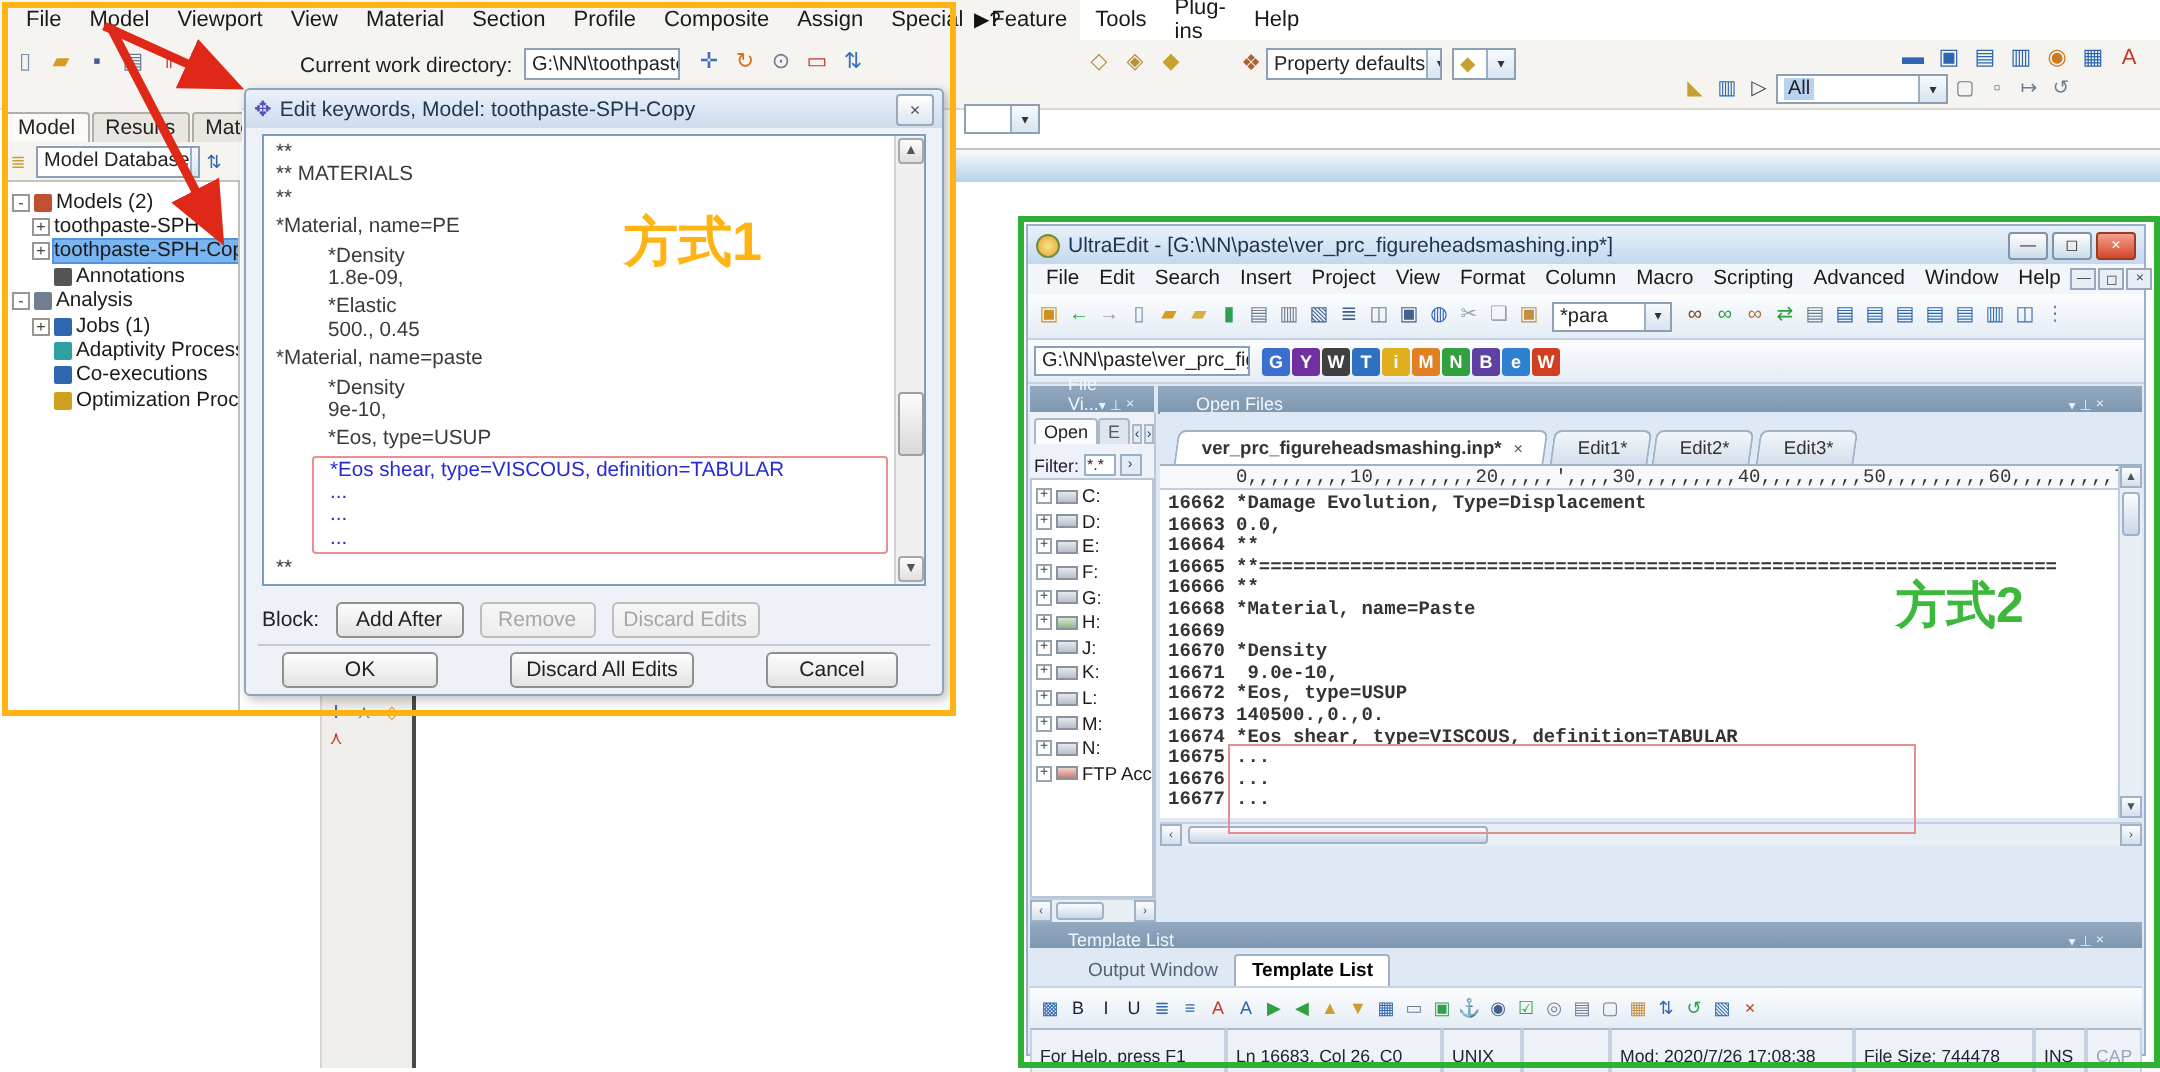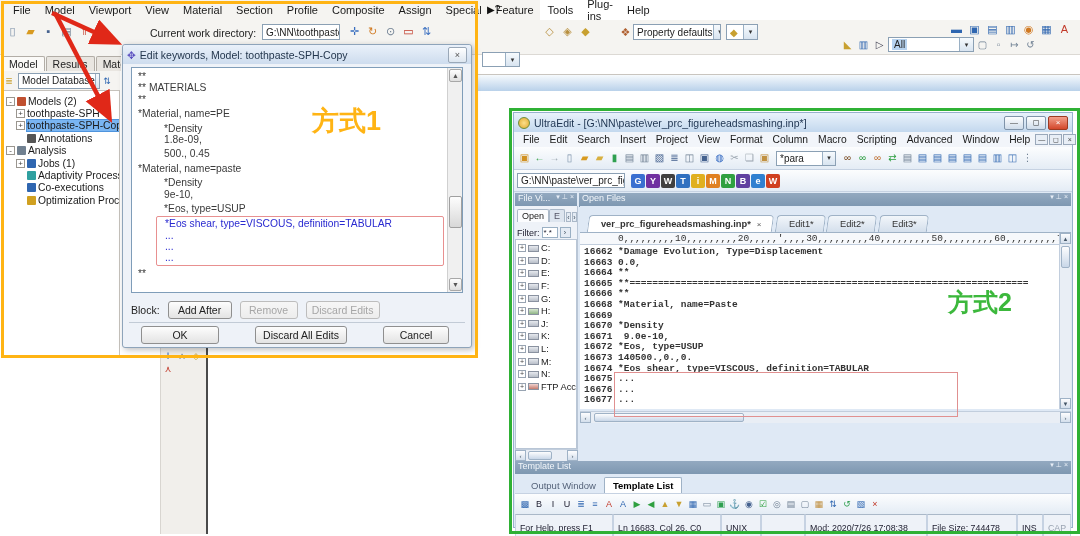--- a/index.html
+++ b/index.html
@@ -100,21 +100,21 @@
   #ue-mdibtns .wb{width:13px;height:11px;border:1px solid #9aa8ba;background:#e8eef6;font-size:7px;display:flex;align-items:center;justify-content:center;color:#444;}
   #ue-tb1{position:absolute;left:0;top:34px;right:0;height:23px;background:linear-gradient(#fcfdfe,#e4ecf5);
        border-bottom:1px solid #c6d2e2;display:flex;align-items:center;padding-left:3px;}
   #ue-tb2{position:absolute;left:0;top:57px;right:0;height:22px;background:linear-gradient(#fcfdfe,#e4ecf5);
        border-bottom:1px solid #c6d2e2;display:flex;align-items:center;padding-left:3px;}
   #ue-paracombo{width:60px;height:15px;margin:0 4px;}
   #ue-pathcombo{width:108px;height:15px;margin-right:6px;}
   .webicn{width:14px;height:14px;border-radius:2px;margin-right:1px;display:inline-flex;align-items:center;justify-content:center;
        font-size:9px;font-weight:bold;color:#fff;}
   .hdr{position:absolute;height:14px;background:linear-gradient(#93a9c0,#7c96b0);color:#f2f6fa;font-size:9px;
-       display:flex;align-items:flex-start;padding:0 3px;}
+       display:flex;align-items:flex-end;padding:0 19px;}
   .hdr .hb{margin-left:auto;display:flex;gap:2px;font-size:7px;color:#e8eef6;}
   #ue-hdr-left{left:1px;top:80px;width:62px;}
   #ue-hdr-right{left:65px;top:80px;right:1px;}
   
   #ue-left{position:absolute;left:1px;top:93px;width:63px;height:243px;background:#eef2f8;border-right:1px solid #b9c6d6;}
   #ue-lefttabs{position:absolute;left:0;top:0;right:0;height:16px;display:flex;align-items:flex-end;padding-left:2px;}
   .ltab{font-size:9px;padding:1px 4px;border:1px solid #aab8c8;border-bottom:none;border-radius:2px 2px 0 0;background:#fbfcfe;}
   .ltab.ghost{background:#dde5ef;color:#556;}
   .larr{width:9px;height:10px;font-size:7px;line-height:10px;text-align:center;border:1px solid #aab8c8;background:#e4ebf4;margin-left:1px;color:#345;}
   #ue-filter{position:absolute;left:0;top:16px;right:0;height:16px;display:flex;align-items:flex-end;padding:0 2px;font-size:9px;color:#223;}
@@ -143,21 +143,21 @@
   #ue-vscroll{position:absolute;right:0;top:27px;width:12px;bottom:40px;background:#e9eef5;border-left:1px solid #c2cedd;}
   .sbtn{position:absolute;left:0;width:11px;height:11px;background:linear-gradient(#fdfdfe,#d4dfec);border:1px solid #9fb2c6;
        font-size:6px;line-height:10px;text-align:center;color:#456;}
   #ue-vthumb{position:absolute;left:1px;top:13px;width:9px;height:22px;background:linear-gradient(#fdfdfe,#c9d7e8);border:1px solid #9fb2c6;border-radius:2px;}
   #ue-hscroll{position:absolute;left:0;right:0;bottom:26px;height:12px;background:#e9eef5;border-top:1px solid #c2cedd;}
   #ue-hthumb{position:absolute;left:14px;top:1px;width:150px;height:9px;background:linear-gradient(#fdfdfe,#c9d7e8);border:1px solid #9fb2c6;border-radius:2px;}
   #ue-lscroll{position:absolute;left:1px;top:336px;width:63px;height:12px;background:#e9eef5;border-top:1px solid #c2cedd;}
   #ue-lthumb{position:absolute;left:13px;top:1px;width:24px;height:9px;background:linear-gradient(#fdfdfe,#c9d7e8);border:1px solid #9fb2c6;border-radius:2px;}
   
   #ue-hdr-bottom{left:1px;top:348px;right:1px;}
-  #ue-btabs{position:absolute;left:1px;top:361px;right:1px;height:19px;display:flex;align-items:flex-end;padding-left:8px;background:#dfe9f5;}
+  #ue-btabs{position:absolute;left:1px;top:361px;right:1px;height:19px;display:flex;align-items:flex-end;padding-left:21px;background:#dfe9f5;}
   .btab{font-size:9.5px;padding:2px 8px;color:#55637a;}
   .btab.act{background:#fff;border:1px solid #9fb2c6;border-bottom:none;border-radius:2px 2px 0 0;color:#000;font-weight:bold;}
   #ue-fmtbar{position:absolute;left:1px;top:380px;right:1px;height:21px;background:linear-gradient(#fcfdfe,#e4ecf5);
        border-top:1px solid #c6d2e2;display:flex;align-items:center;padding-left:3px;overflow:hidden;}
   #ue-status{position:absolute;left:1px;top:401px;right:1px;height:28px;background:#eef2f8;display:flex;font-size:8.8px;color:#223;}
   #ue-status .seg{border:1px solid #c6d2e2;border-top-color:#aab8c8;height:100%;display:flex;align-items:center;padding:0 4px;white-space:nowrap;overflow:hidden;}
   #ue-status .seg.dim{color:#9aa4b2;}
 </style>
 </head>
 <body>
@@ -323,20 +323,21 @@
     <div id="dlg-lines">
         <div class="dline">**</div>
         <div class="dline">** MATERIALS</div>
         <div class="dline">**</div>
         <div class="dline blank"></div>
         <div class="dline">*Material, name=PE</div>
         <div class="dline blank"></div>
         <div class="dline i">*Density</div>
         <div class="dline i">1.8e-09,</div>
         <div class="dline blank"></div>
+        <div class="dline i">*Elastic</div>
         <div class="dline i">500., 0.45</div>
         <div class="dline blank"></div>
         <div class="dline">*Material, name=paste</div>
         <div class="dline blank"></div>
         <div class="dline i">*Density</div>
         <div class="dline i">9e-10,</div>
         <div class="dline blank"></div>
         <div class="dline i">*Eos, type=USUP</div>
         <div id="dlg-redbox">
           <div class="dline i blue">*Eos shear, type=VISCOUS, definition=TABULAR</div>

